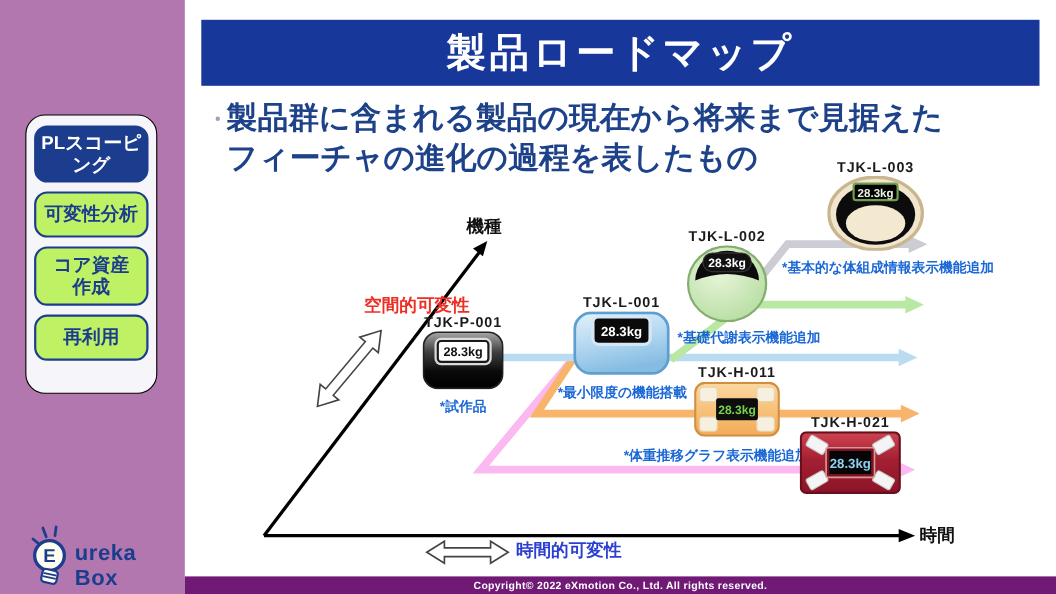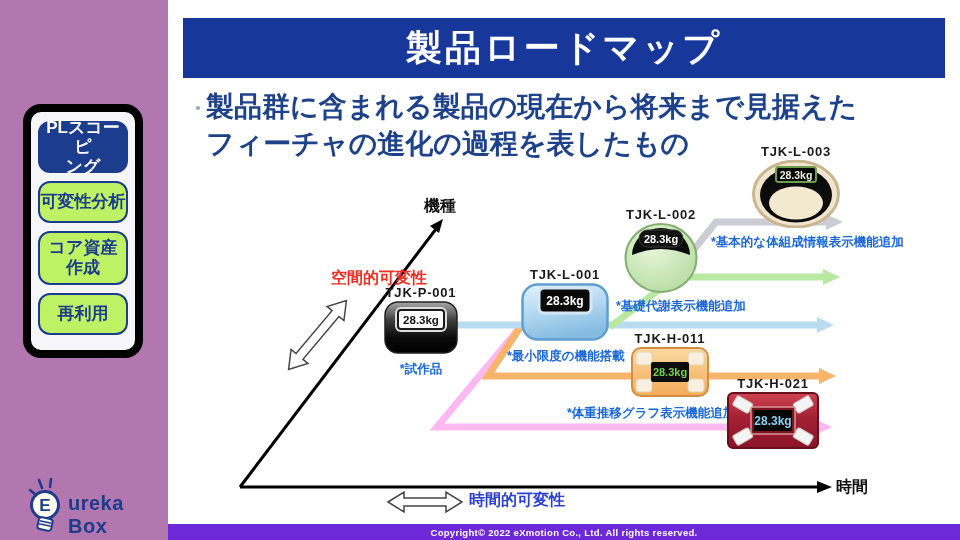--- a/index.html
+++ b/index.html
@@ -1,21 +1,21 @@
 <!DOCTYPE html>
 <html><head>
 <meta charset="utf-8">
 <style>
   html,body{margin:0;padding:0;background:#e9e9e9;}
   .stage{position:relative;width:960px;height:540px;background:#ffffff;overflow:hidden;
          font-family:"Liberation Sans","DejaVu Sans",sans-serif;}
   
   .sidebar{position:absolute;left:0;top:0;width:168px;height:540px;background:#b177ae;}
   .nav-box{position:absolute;left:23px;top:104px;width:120px;height:254px;box-sizing:border-box;
-           background:#f6f6fa;border:8px solid #000000;border-radius:18px;
+           background:#f6f6fa;border:1px solid #000000;border-radius:18px;
            padding:9px 7px;display:flex;flex-direction:column;gap:8px;}
   .nav-btn{box-sizing:border-box;border:2.5px solid #1c3c8e;border-radius:12px;background:#bef264;
            color:#1c3c8e;font-weight:bold;font-size:17px;line-height:1.15;text-align:center;
            display:flex;align-items:center;justify-content:center;white-space:pre-line;cursor:pointer;}
   .nav-btn.b1{height:52px;}.nav-btn.b2{height:42px;}.nav-btn.b3{height:54px;}.nav-btn.b4{height:42px;}
   .nav-btn.active{background:#1c3c8e;color:#ffffff;}
   .logo{position:absolute;left:24px;top:474px;width:140px;height:64px;}
   .logo-text{position:absolute;left:44px;top:18px;font-size:20px;font-weight:bold;color:#1c3c8e;
              letter-spacing:.5px;}
   
@@ -43,21 +43,21 @@
   .prod.l003{left:752px;top:160px;text-align:right;}
   .prod.h011{left:631px;top:347px;}
   .prod.h021{left:727px;top:392px;}
   .prod.p001 .prod-note{left:50%;transform:translateX(-50%);}
   .prod.l001 .prod-note{left:-14px;}
   .prod.l002 .prod-note{left:-8px;margin-top:1px;}
   .prod.l003 .prod-note{left:-41px;margin-top:2px;}
   .prod.h011 .prod-note{left:-64px;margin-top:4px;}
   .prod.h021 .prod-note{left:8px;margin-top:1px;}
   
-  .footer{position:absolute;left:168px;top:524px;width:792px;height:16px;background:#6d28d9;
+  .footer{position:absolute;left:168px;top:524px;width:792px;height:16px;background:#701a75;
           color:#ffffff;font-size:9.5px;letter-spacing:.3px;display:flex;align-items:center;
           justify-content:center;font-weight:bold;}
 </style>
 </head>
 <body>
 
 <div class="stage">
 
   <aside class="sidebar">
     <div class="nav-box">

